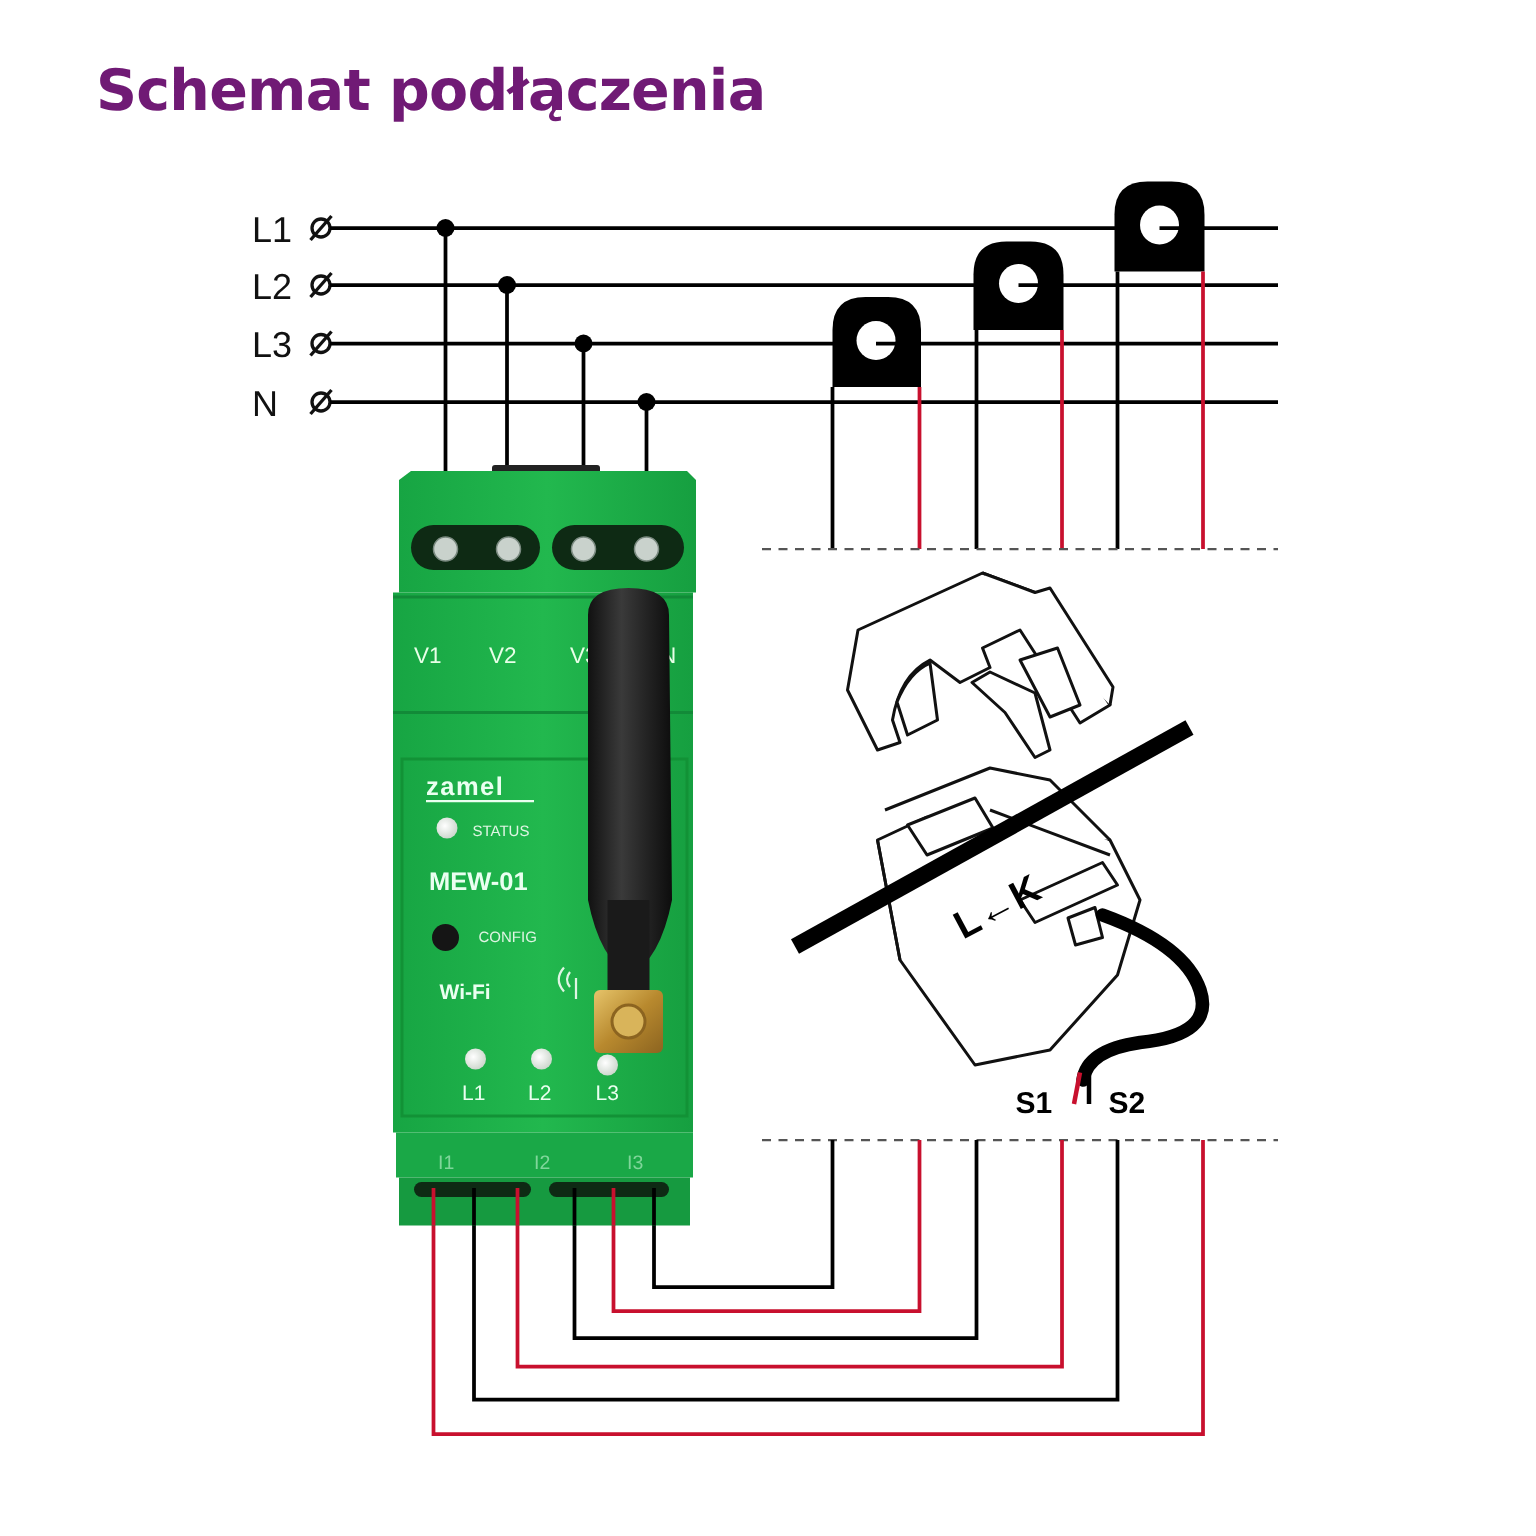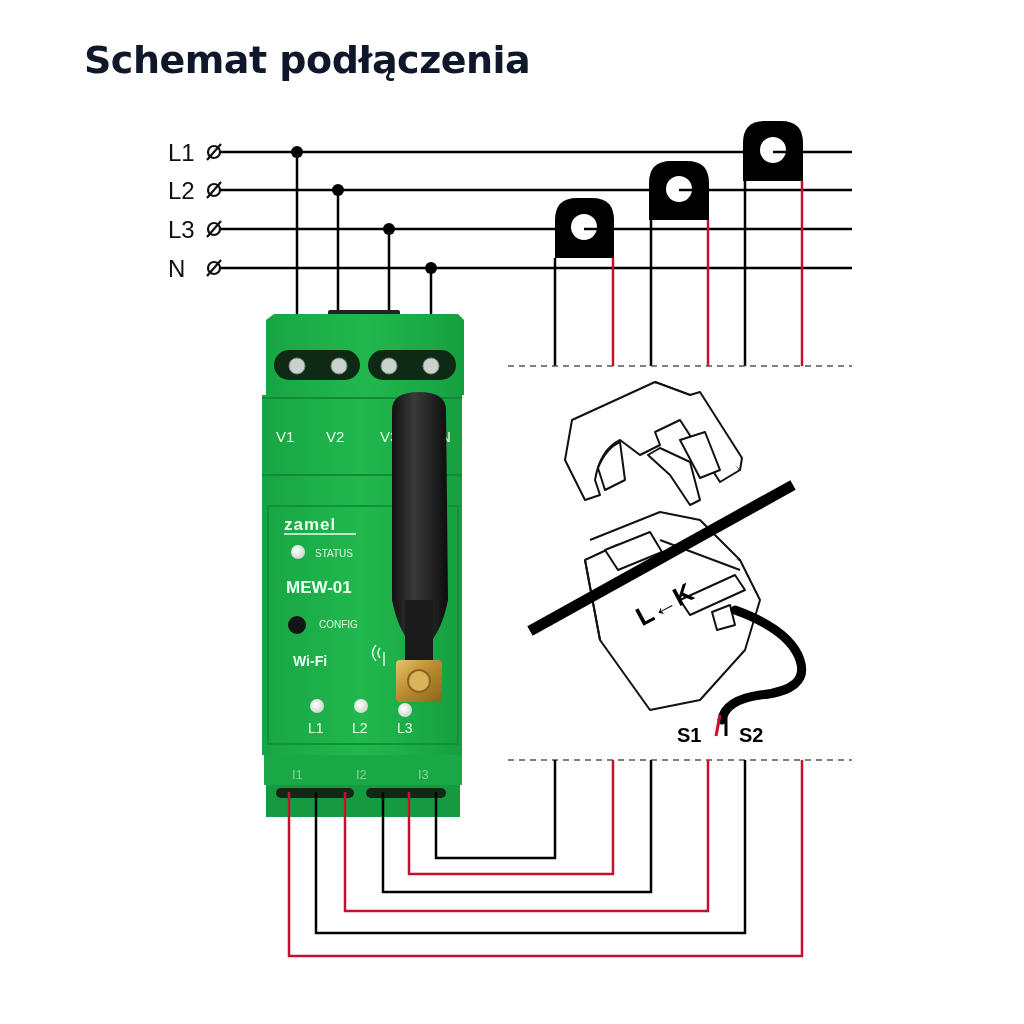--- a/index.html
+++ b/index.html
@@ -1,17 +1,17 @@
 <!DOCTYPE html>
 <html><head>
 <meta charset="utf-8">
 <style>
   html, body { margin: 0; padding: 0; background: #ffffff; }
   body { width: 1024px; height: 1024px; position: relative; overflow: hidden; font-family: "DejaVu Sans", sans-serif; }
-  .title { position: absolute; left: 64px; top: 38px; font-family: "DejaVu Sans", sans-serif; font-weight: bold; font-size: 38px; color: #0f172a; letter-spacing: -0.5px; margin-left: 20px; }
+  .title { position: absolute; left: 64px; top: 38px; font-family: "DejaVu Sans", sans-serif; font-weight: bold; font-size: 38px; color: #701a75; letter-spacing: -0.5px; }
   svg { position: absolute; left: 0; top: 0; }
   .lbl { font-family: "Liberation Sans", sans-serif; }
 </style>
 </head>
 <body>
 
 <div class="title">Schemat podłączenia</div>
 
 <svg width="1024" height="1024" viewBox="0 0 1024 1024">
   <defs>

